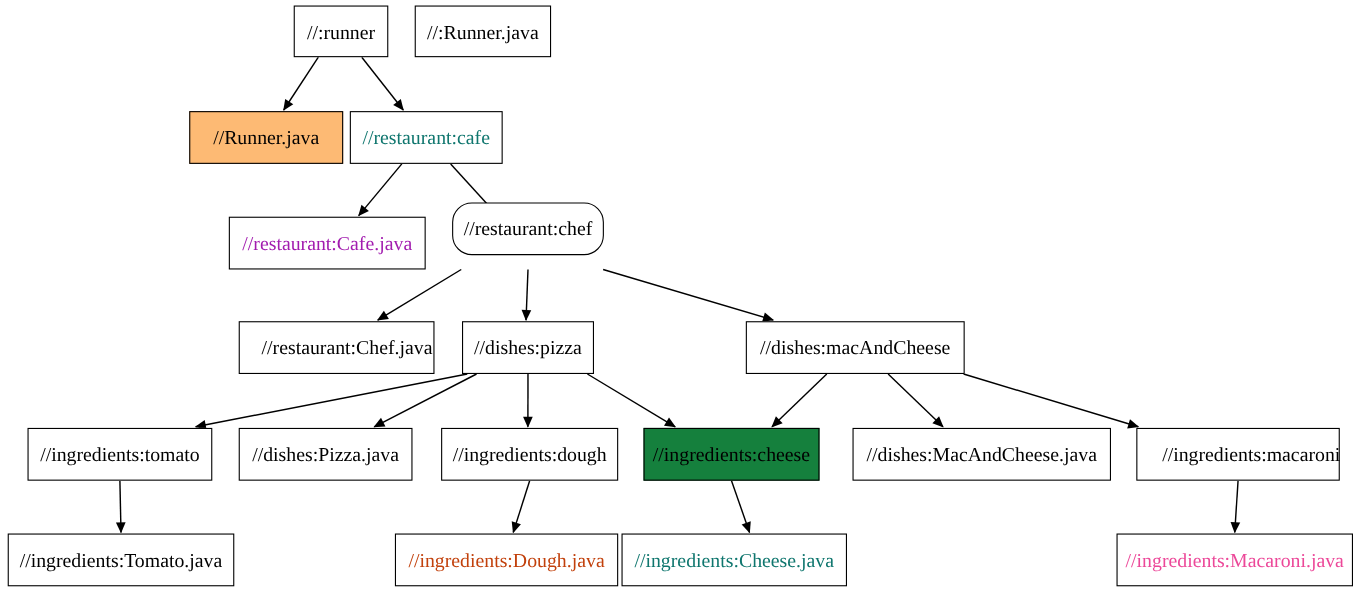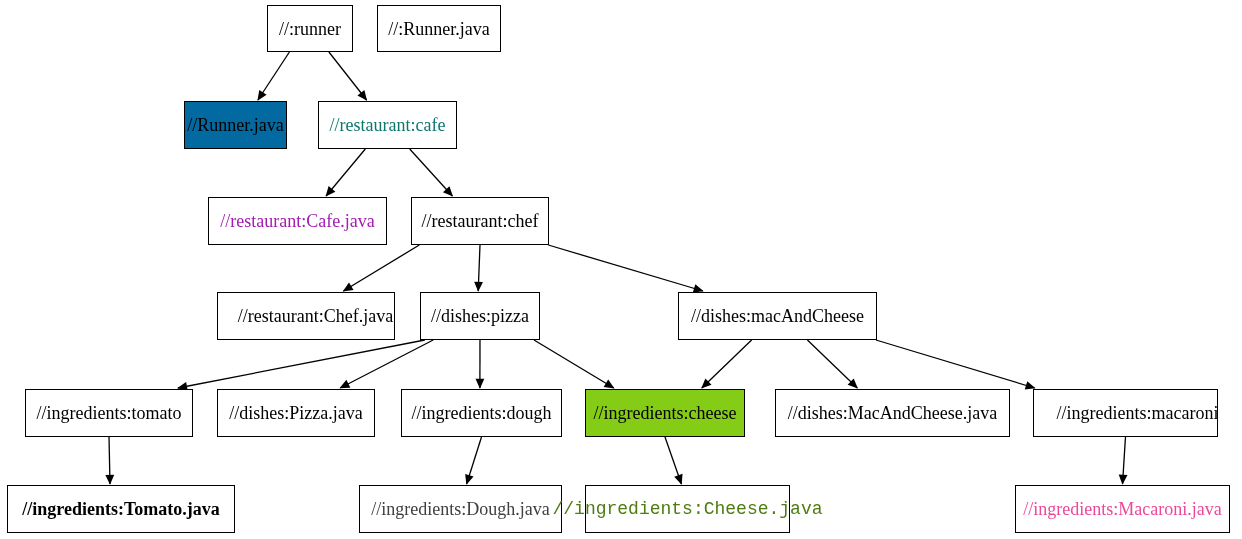--- a/index.html
+++ b/index.html
@@ -61,30 +61,30 @@
       <line x1="807.4" y1="340.0" x2="857.3" y2="388.0" stroke="#000000" stroke-width="1.3" marker-end="url(#arrowhead)"></line>
       <line x1="876.0" y1="340.0" x2="1034.8" y2="388.0" stroke="#000000" stroke-width="1.3" marker-end="url(#arrowhead)"></line>
       <line x1="109.0" y1="437.0" x2="110.0" y2="484.0" stroke="#000000" stroke-width="1.3" marker-end="url(#arrowhead)"></line>
       <line x1="481.5" y1="437.0" x2="466.6" y2="484.0" stroke="#000000" stroke-width="1.3" marker-end="url(#arrowhead)"></line>
       <line x1="665.0" y1="437.0" x2="681.4" y2="484.0" stroke="#000000" stroke-width="1.3" marker-end="url(#arrowhead)"></line>
       <line x1="1125.5" y1="437.0" x2="1122.5" y2="484.0" stroke="#000000" stroke-width="1.3" marker-end="url(#arrowhead)"></line>
     </svg>
 
 <div class="node" style="left: 377px; top: 5px; width: 124px; height: 47px; border-color: rgb(0, 0, 0); background: rgb(255, 255, 255); color: rgb(0, 0, 0);">//:Runner.java</div>
     <div class="node" style="left: 267px; top: 5px; width: 86px; height: 47px; border-color: rgb(0, 0, 0); background: rgb(255, 255, 255); color: rgb(0, 0, 0);">//:runner</div>
-    <div class="node" style="left: 184px; top: 101px; width: 103px; height: 48px; border-color: rgb(0, 0, 0); background: #0369a1; color: rgb(0, 0, 0);">//Runner.java</div>
+    <div class="node" style="left: 172px; top: 101px; width: 140px; height: 48px; border-color: rgb(0, 0, 0); background: #fdba74; color: rgb(0, 0, 0);">//Runner.java</div>
     <div class="node" style="left: 318px; top: 101px; width: 139px; height: 48px; border-color: rgb(0, 0, 0); background: rgb(255, 255, 255); color: #0f766e;">//restaurant:cafe</div>
     <div class="node" style="left: 208px; top: 197px; width: 179px; height: 48px; border-color: rgb(0, 0, 0); background: rgb(255, 255, 255); color: #a21caf;">//restaurant:Cafe.java</div>
-    <div class="node" style="left: 411px; top: 197px; width: 138px; height: 48px; border-color: rgb(0, 0, 0); background: rgb(255, 255, 255); color: rgb(0, 0, 0);">//restaurant:chef</div>
+    <div class="node" style="left: 411px; top: 184px; width: 138px; height: 48px; border-color: rgb(0, 0, 0); background: rgb(255, 255, 255); color: rgb(0, 0, 0); border-radius: 18px;">//restaurant:chef</div>
     <div class="node" style="left: 217px; top: 292px; width: 178px; height: 48px; border-color: rgb(0, 0, 0); background: rgb(255, 255, 255); color: rgb(0, 0, 0); padding-left: 19px;">//restaurant:Chef.java</div>
     <div class="node" style="left: 420px; top: 292px; width: 120px; height: 48px; border-color: rgb(0, 0, 0); background: rgb(255, 255, 255); color: rgb(0, 0, 0);">//dishes:pizza</div>
     <div class="node" style="left: 678px; top: 292px; width: 199px; height: 48px; border-color: rgb(0, 0, 0); background: rgb(255, 255, 255); color: rgb(0, 0, 0);">//dishes:macAndCheese</div>
     <div class="node" style="left: 25px; top: 389px; width: 168px; height: 48px; border-color: rgb(0, 0, 0); background: rgb(255, 255, 255); color: rgb(0, 0, 0);">//ingredients:tomato</div>
     <div class="node" style="left: 217px; top: 389px; width: 158px; height: 48px; border-color: rgb(0, 0, 0); background: rgb(255, 255, 255); color: rgb(0, 0, 0);">//dishes:Pizza.java</div>
     <div class="node" style="left: 401px; top: 389px; width: 161px; height: 48px; border-color: rgb(0, 0, 0); background: rgb(255, 255, 255); color: rgb(0, 0, 0);">//ingredients:dough</div>
-    <div class="node" style="left: 585px; top: 389px; width: 160px; height: 48px; border-color: rgb(0, 0, 0); background: #84cc16; color: rgb(0, 0, 0);">//ingredients:cheese</div>
+    <div class="node" style="left: 585px; top: 389px; width: 160px; height: 48px; border-color: rgb(0, 0, 0); background: #15803d; color: rgb(0, 0, 0);">//ingredients:cheese</div>
     <div class="node" style="left: 775px; top: 389px; width: 235px; height: 48px; border-color: rgb(0, 0, 0); background: rgb(255, 255, 255); color: rgb(0, 0, 0);">//dishes:MacAndCheese.java</div>
     <div class="node" style="left: 1033px; top: 389px; width: 185px; height: 48px; border-color: rgb(0, 0, 0); background: rgb(255, 255, 255); color: rgb(0, 0, 0); padding-left: 24px;">//ingredients:macaroni</div>
-    <div class="node" style="left: 7px; top: 485px; width: 228px; height: 48px; border-color: rgb(0, 0, 0); background: rgb(255, 255, 255); color: rgb(0, 0, 0); font-weight: bold;">//ingredients:Tomato.java</div>
-    <div class="node" style="left: 359px; top: 485px; width: 203px; height: 48px; border-color: rgb(0, 0, 0); background: rgb(255, 255, 255); color: #404040;">//ingredients:Dough.java</div>
-    <div class="node" style="left: 585px; top: 485px; width: 205px; height: 48px; border-color: rgb(0, 0, 0); background: rgb(255, 255, 255); color: #4d7c0f; font-family: Liberation Mono, monospace;">//ingredients:Cheese.java</div>
+    <div class="node" style="left: 7px; top: 485px; width: 206px; height: 48px; border-color: rgb(0, 0, 0); background: rgb(255, 255, 255); color: rgb(0, 0, 0);">//ingredients:Tomato.java</div>
+    <div class="node" style="left: 359px; top: 485px; width: 203px; height: 48px; border-color: rgb(0, 0, 0); background: rgb(255, 255, 255); color: #c2410c;">//ingredients:Dough.java</div>
+    <div class="node" style="left: 565px; top: 485px; width: 205px; height: 48px; border-color: rgb(0, 0, 0); background: rgb(255, 255, 255); color: #0f766e;">//ingredients:Cheese.java</div>
     <div class="node" style="left: 1015px; top: 485px; width: 215px; height: 48px; border-color: rgb(0, 0, 0); background: rgb(255, 255, 255); color: #ec4899;">//ingredients:Macaroni.java</div>
   </div>
 
 </body></html>

